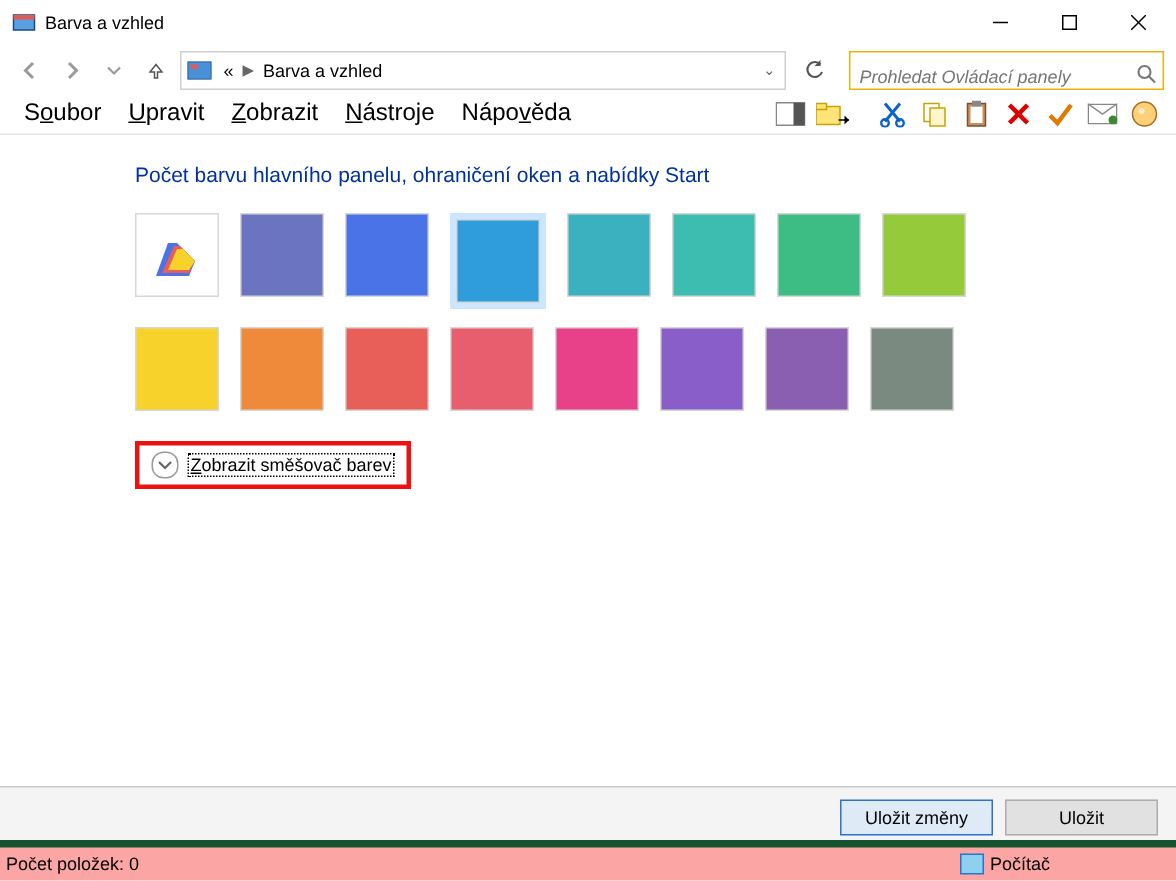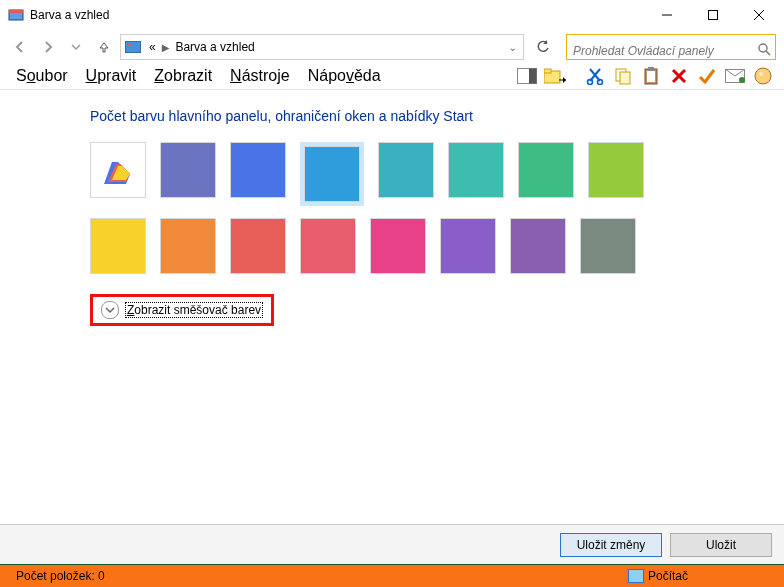--- a/index.html
+++ b/index.html
@@ -38,21 +38,21 @@
 .slider{position:relative;width:250px;height:16px}
 .slider .track{position:absolute;left:0;right:0;top:7px;height:2px;background:#b0b0b0}
 .slider .thumb{position:absolute;top:1px;width:8px;height:16px;background:#0a64c8;left:224px}
 .mixer-row{margin-top:20px;display:flex;align-items:flex-start;gap:6px}
 .mixer-hl{border:3px solid #e11;display:inline-flex;align-items:center;gap:6px;padding:4px 8px}
 .expander{width:16px;height:16px;border:1px solid #9a9a9a;border-radius:8px;display:flex;align-items:center;justify-content:center;color:#666}
 .mixer-label{font-size:12px;border:1px dotted #000;padding:0 1px}
 .footer{position:absolute;left:0;right:0;bottom:22px;border-top:1px solid #c9c9c9;background:#f4f4f4;height:40px;display:flex;align-items:center;justify-content:flex-end;padding:0 12px;gap:8px}
 .btn{min-width:100px;height:22px;border:1px solid #adadad;background:#e1e1e1;font-size:12px;display:flex;align-items:center;justify-content:center;padding:0 0}
 .btn.primary{border:1px solid #2a74d0;background:#deeaf6}
-.status{position:absolute;left:0;right:0;bottom:0;height:22px;border-top:1px solid #14532d;background:#f97316;display:flex;align-items:center;padding:0 16px;font-size:12px}
+.status{position:absolute;left:0;right:0;bottom:0;height:22px;border-top:5px solid #14532d;background:#fca5a5;display:flex;align-items:center;padding:0 4px;font-size:12px}
 .status .sspacer{flex:1}
 .status .loc{display:flex;align-items:flex-start;gap:4px;padding-right:80px}
 .monicon{width:14px;height:12px;border:1px solid #2a74d0;background:#8fcff0;display:inline-block}
 </style>
 </head>
 <body>
 
 <div class="titlebar">
   <span class="appicon">
     <svg width="16" height="16">

